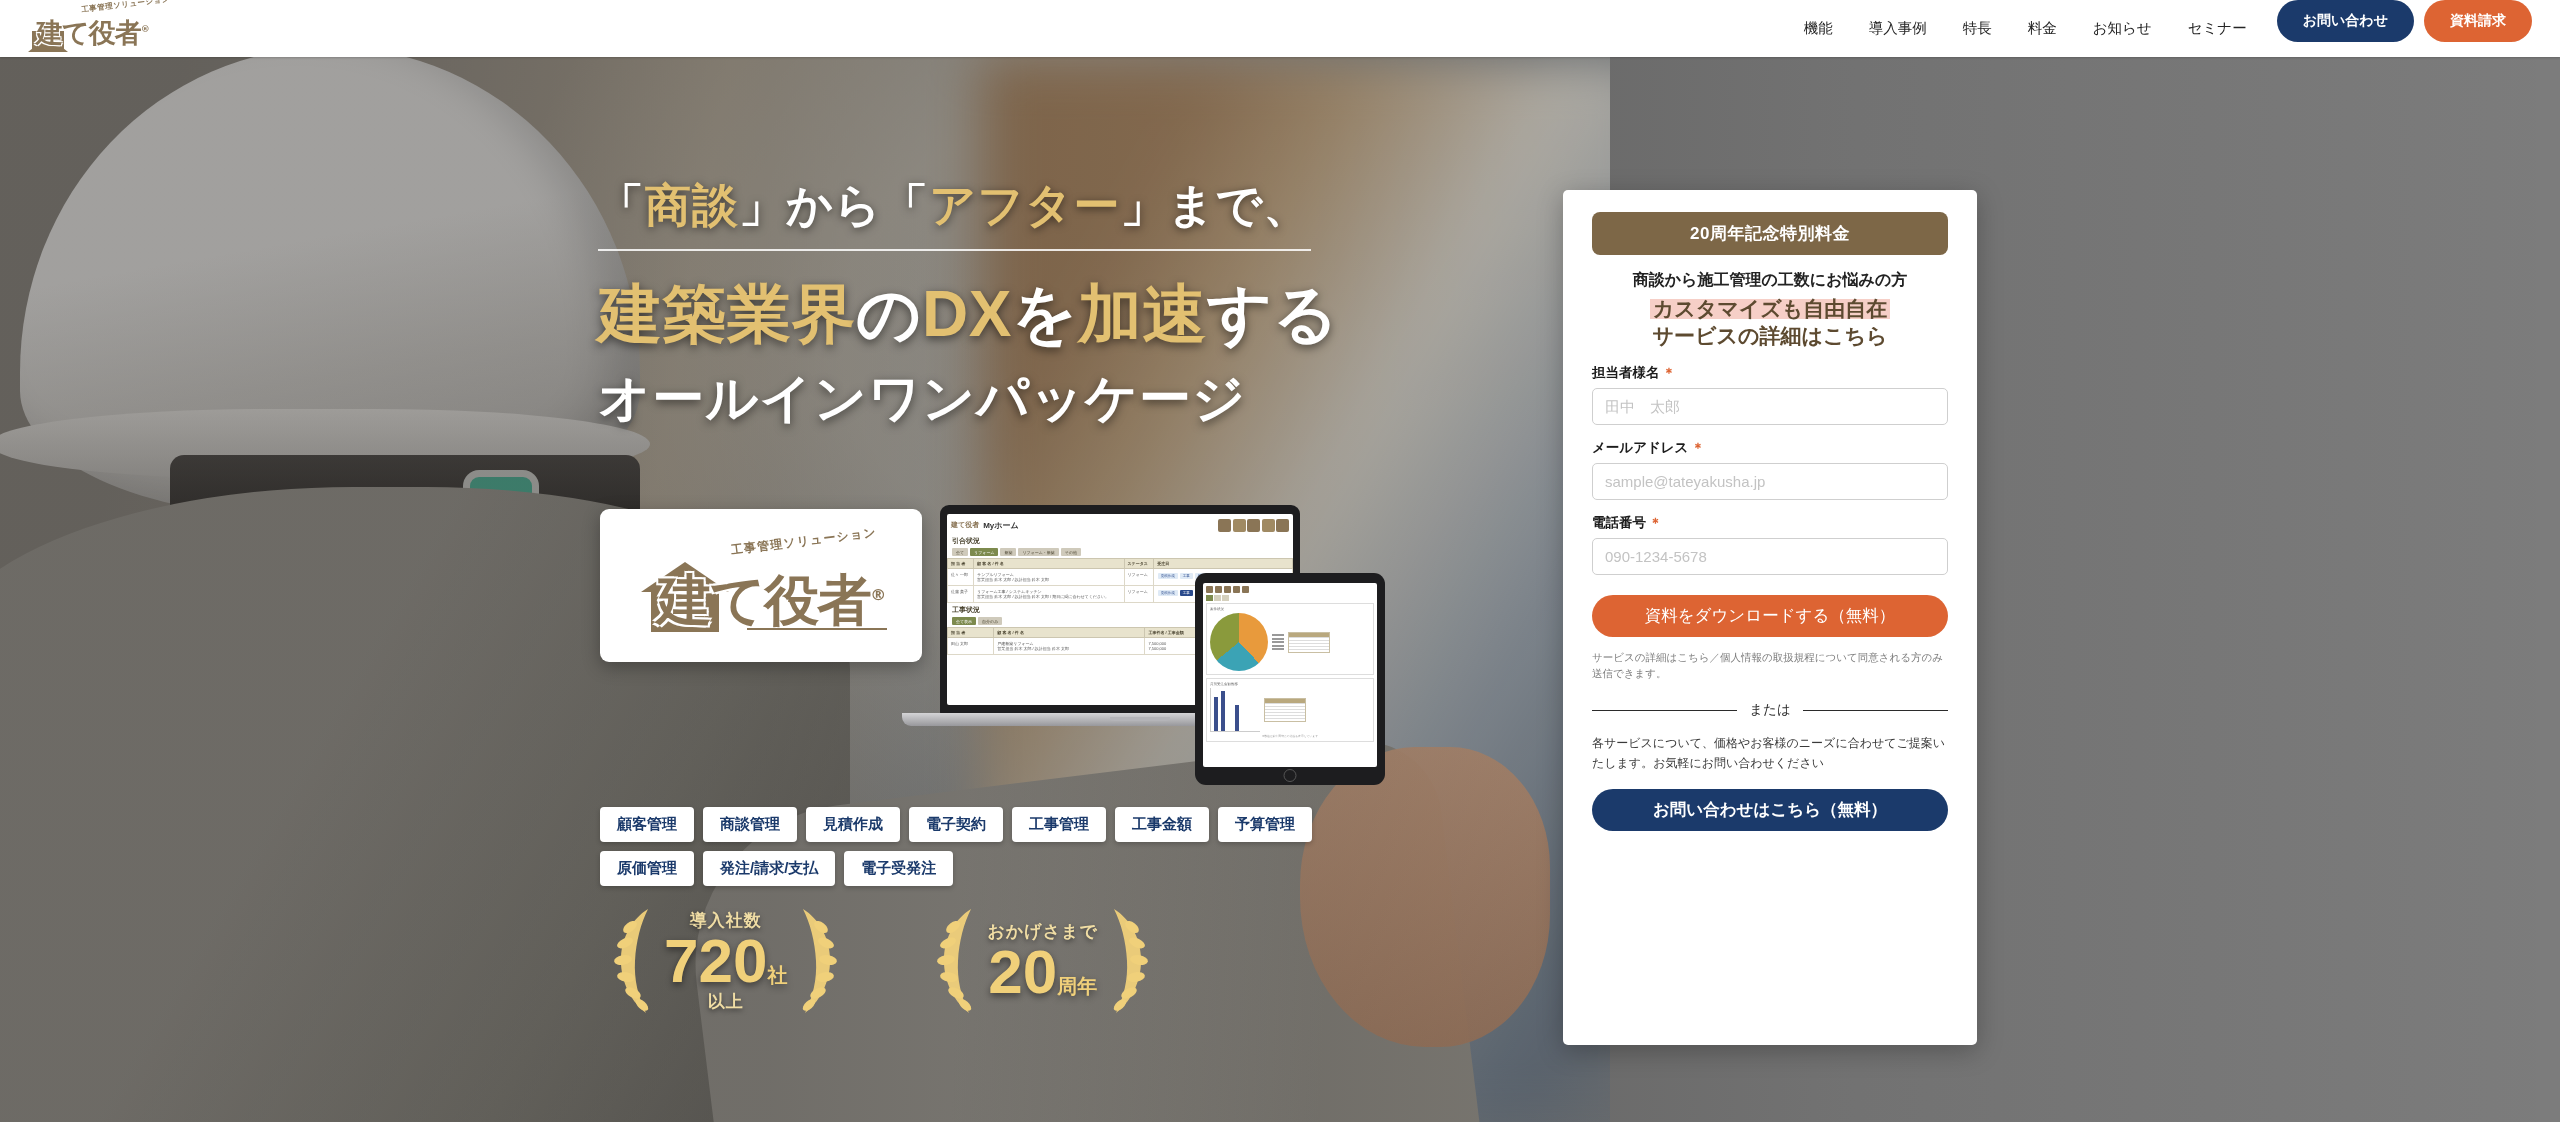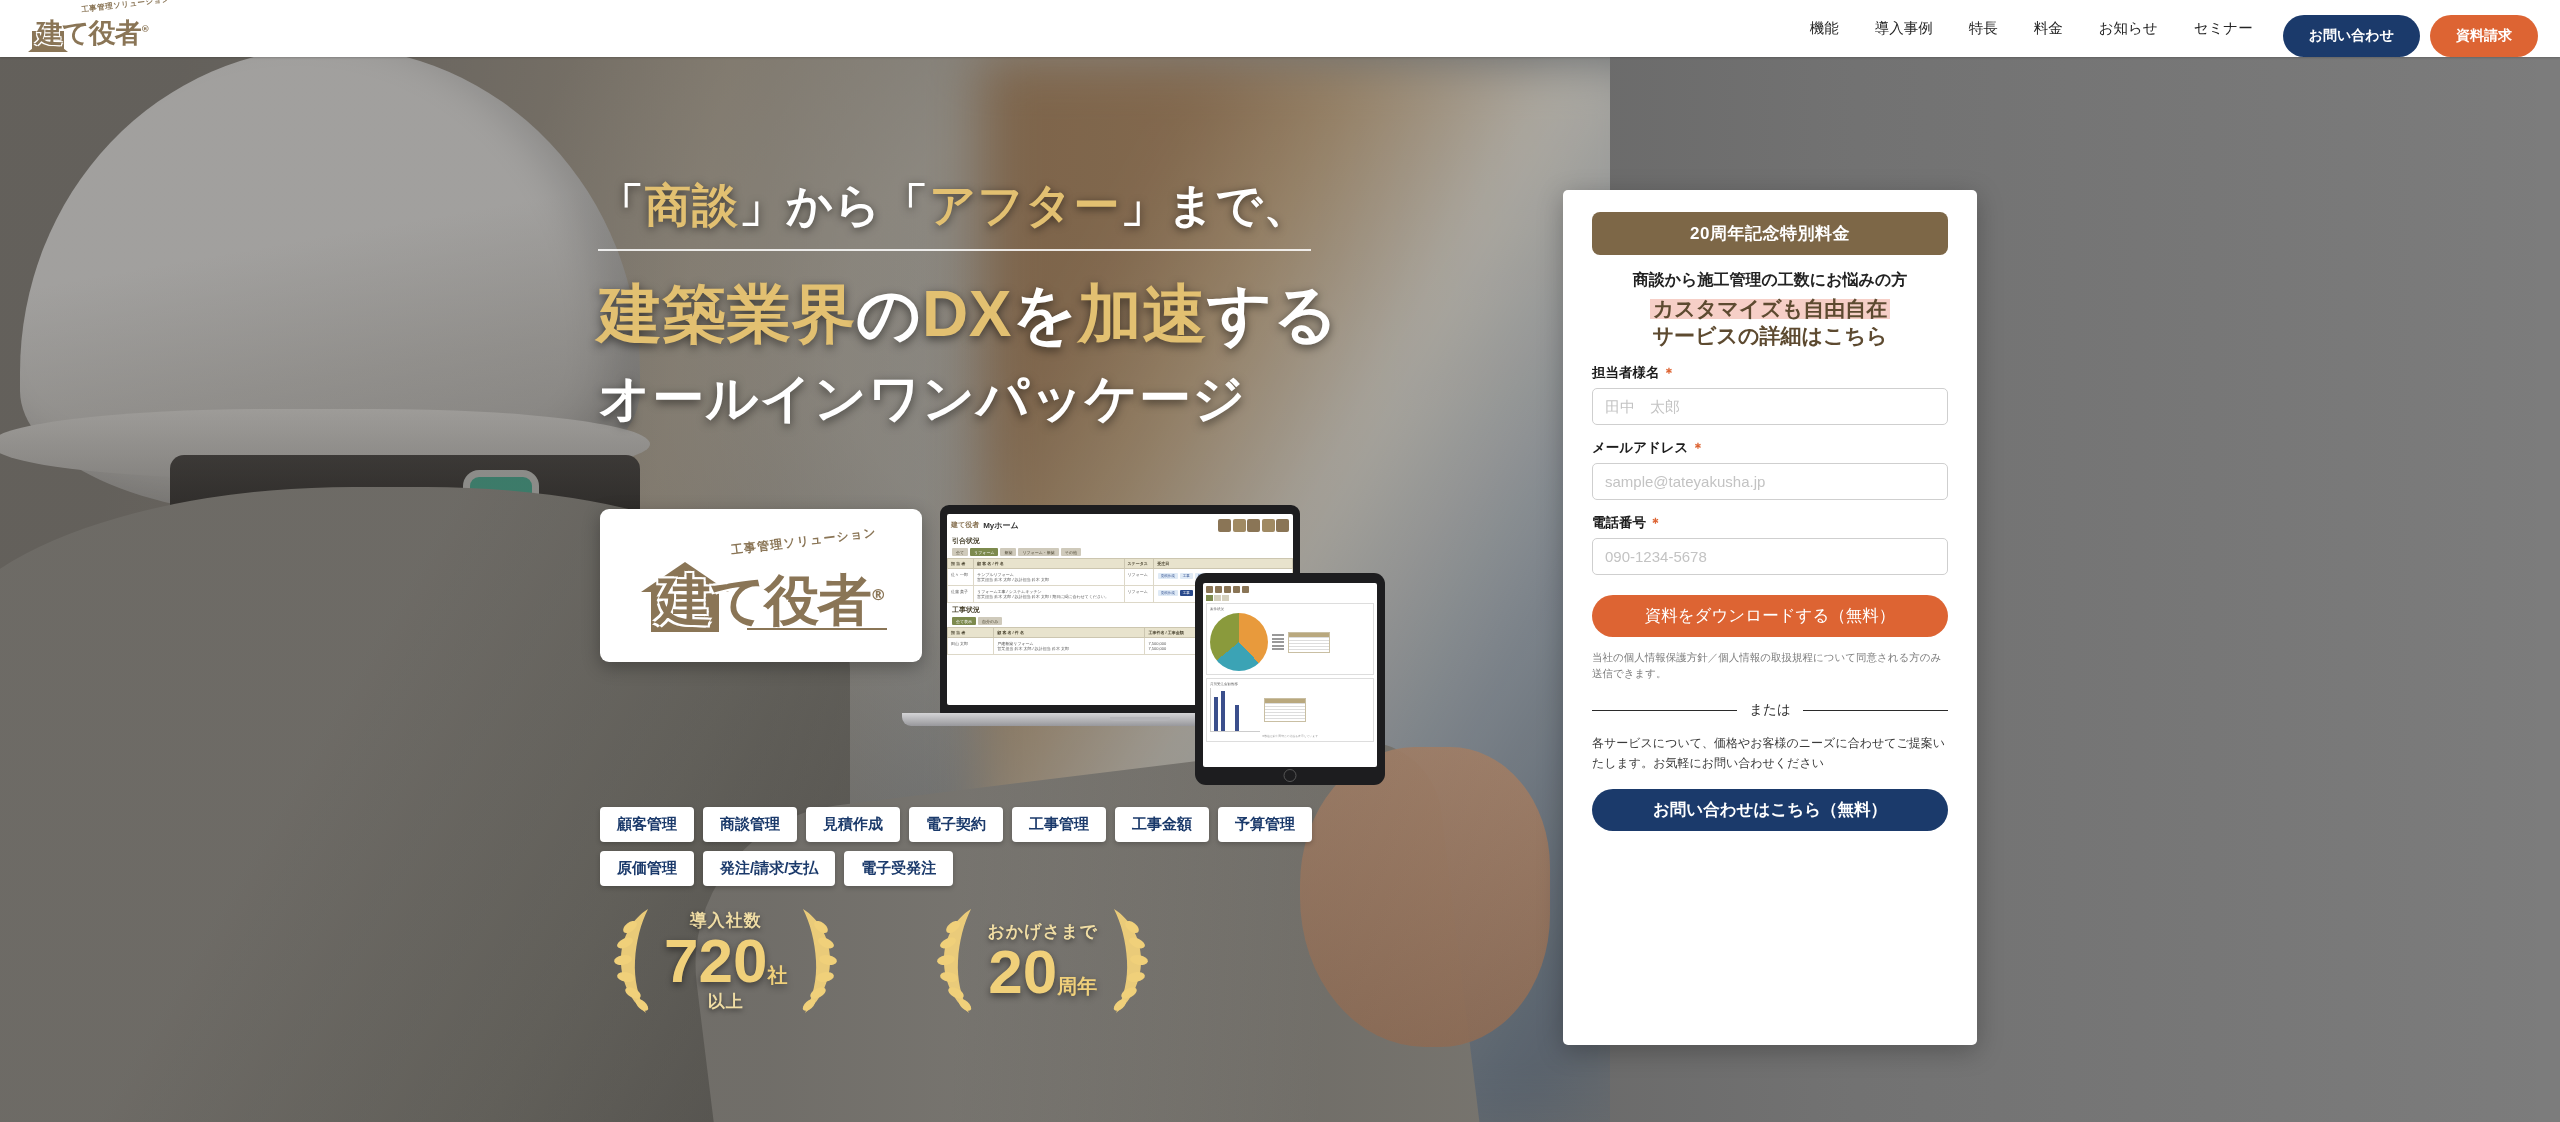--- a/index.html
+++ b/index.html
@@ -40,21 +40,21 @@
   }
   .brand-name {
     position: absolute; left: 10px; bottom: 3px;
     font-size: 27px; font-weight: 700; color: #8a7556;
     letter-spacing: -1px; white-space: nowrap;
     font-family: "DejaVu Sans", sans-serif;
     text-shadow: 0 0 2px #fff, 1px 1px 0 #fff, -1px 1px 0 #fff, 1px -1px 0 #fff, -1px -1px 0 #fff;
   }
   .brand-reg { font-size: 9px; vertical-align: super; }
 
-  .nav { margin-left: auto; display: flex; align-items: flex-end; gap: 0; padding-right: 22px; }
+  .nav { margin-left: auto; display: flex; align-items: flex-start; gap: 0; padding-right: 28px; }
   .nav-link {
     font-size: 14.5px; color: #252525; font-weight: 500;
     padding: 0 18px; cursor: pointer; white-space: nowrap; line-height: 57px;
   }
   .nav-btn {
     margin-left: 12px; border-radius: 22px;
     font-size: 14px; font-weight: 700; color: #fff;
     padding: 12px 26px; cursor: pointer; white-space: nowrap;
   }
   .nav-btn--contact { background: #1b3a6b; }
@@ -651,21 +651,21 @@
       <div class="field-label"><span>メールアドレス</span><span class="req">＊</span></div>
       <input type="email" placeholder="sample@tateyakusha.jp" style="">
     </div>
 
     <div class="field">
       <div class="field-label"><span>電話番号</span><span class="req">＊</span></div>
       <input type="tel" placeholder="090-1234-5678" style="">
     </div>
 
     <button class="btn-primary">資料をダウンロードする（無料）</button>
-    <div class="note">当社の個人情報保護方針／個人情報の取扱規程について同意される方のみ送信できます。</div>
+    <div class="note">サービスの詳細はこちら／個人情報の取扱規程について同意される方のみ送信できます。</div>
 
     <div class="divider">
       <i></i>
       <span>または</span>
       <i></i>
     </div>
 
     <div class="lead">各サービスについて、価格やお客様のニーズに合わせてご提案いたします。お気軽にお問い合わせください</div>
     <button class="btn-secondary">お問い合わせはこちら（無料）</button>
   </div>

